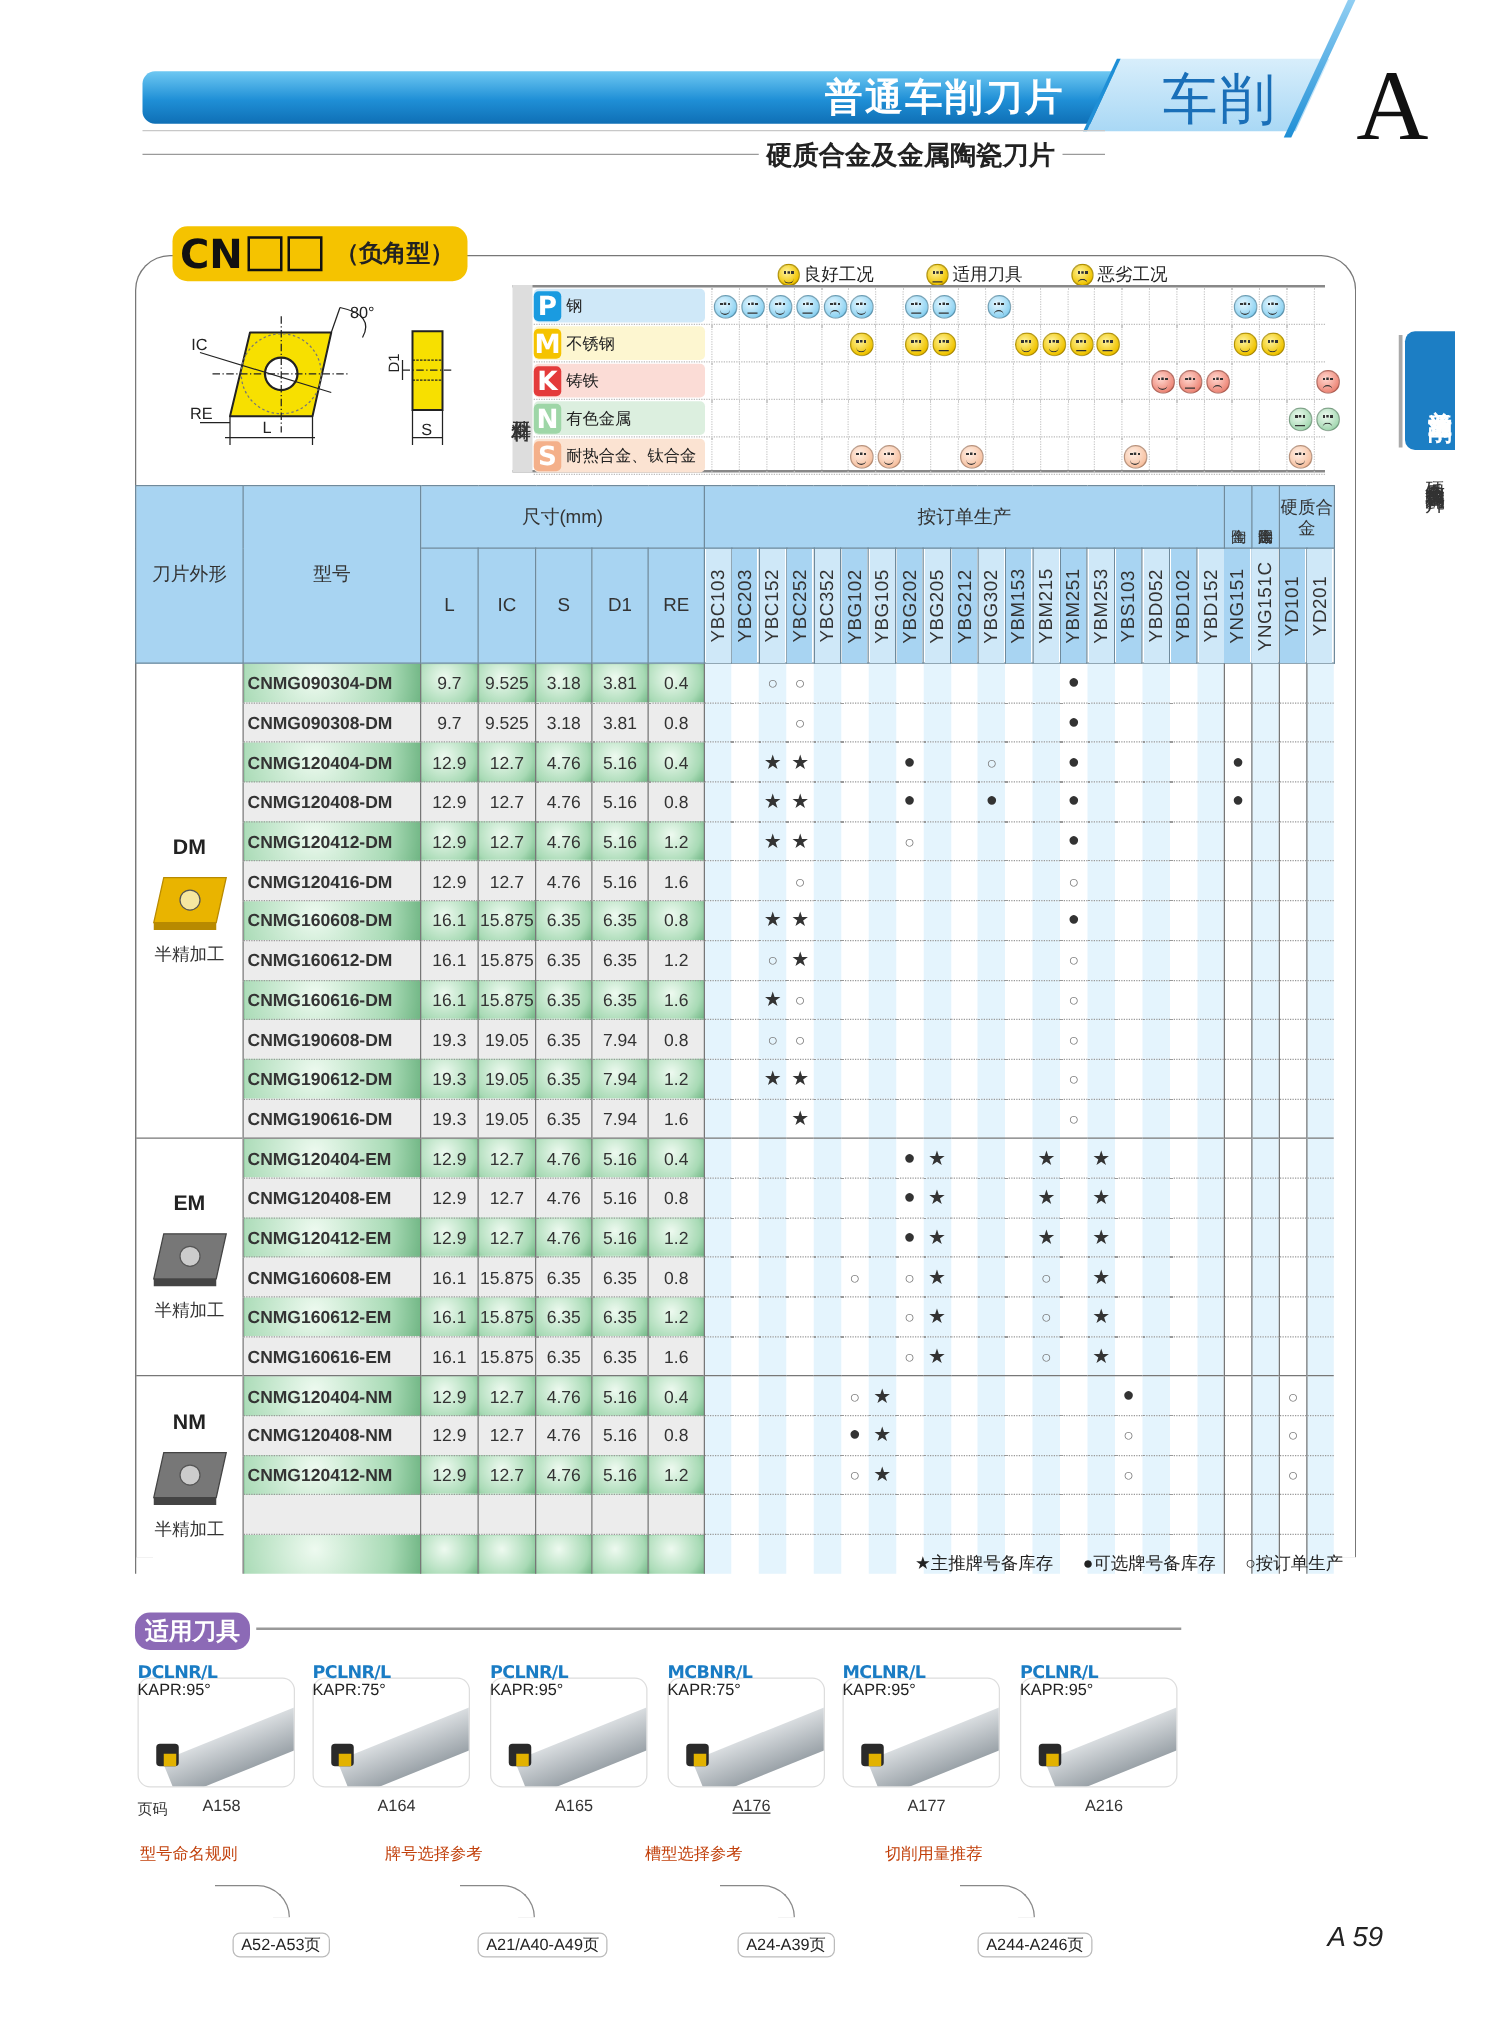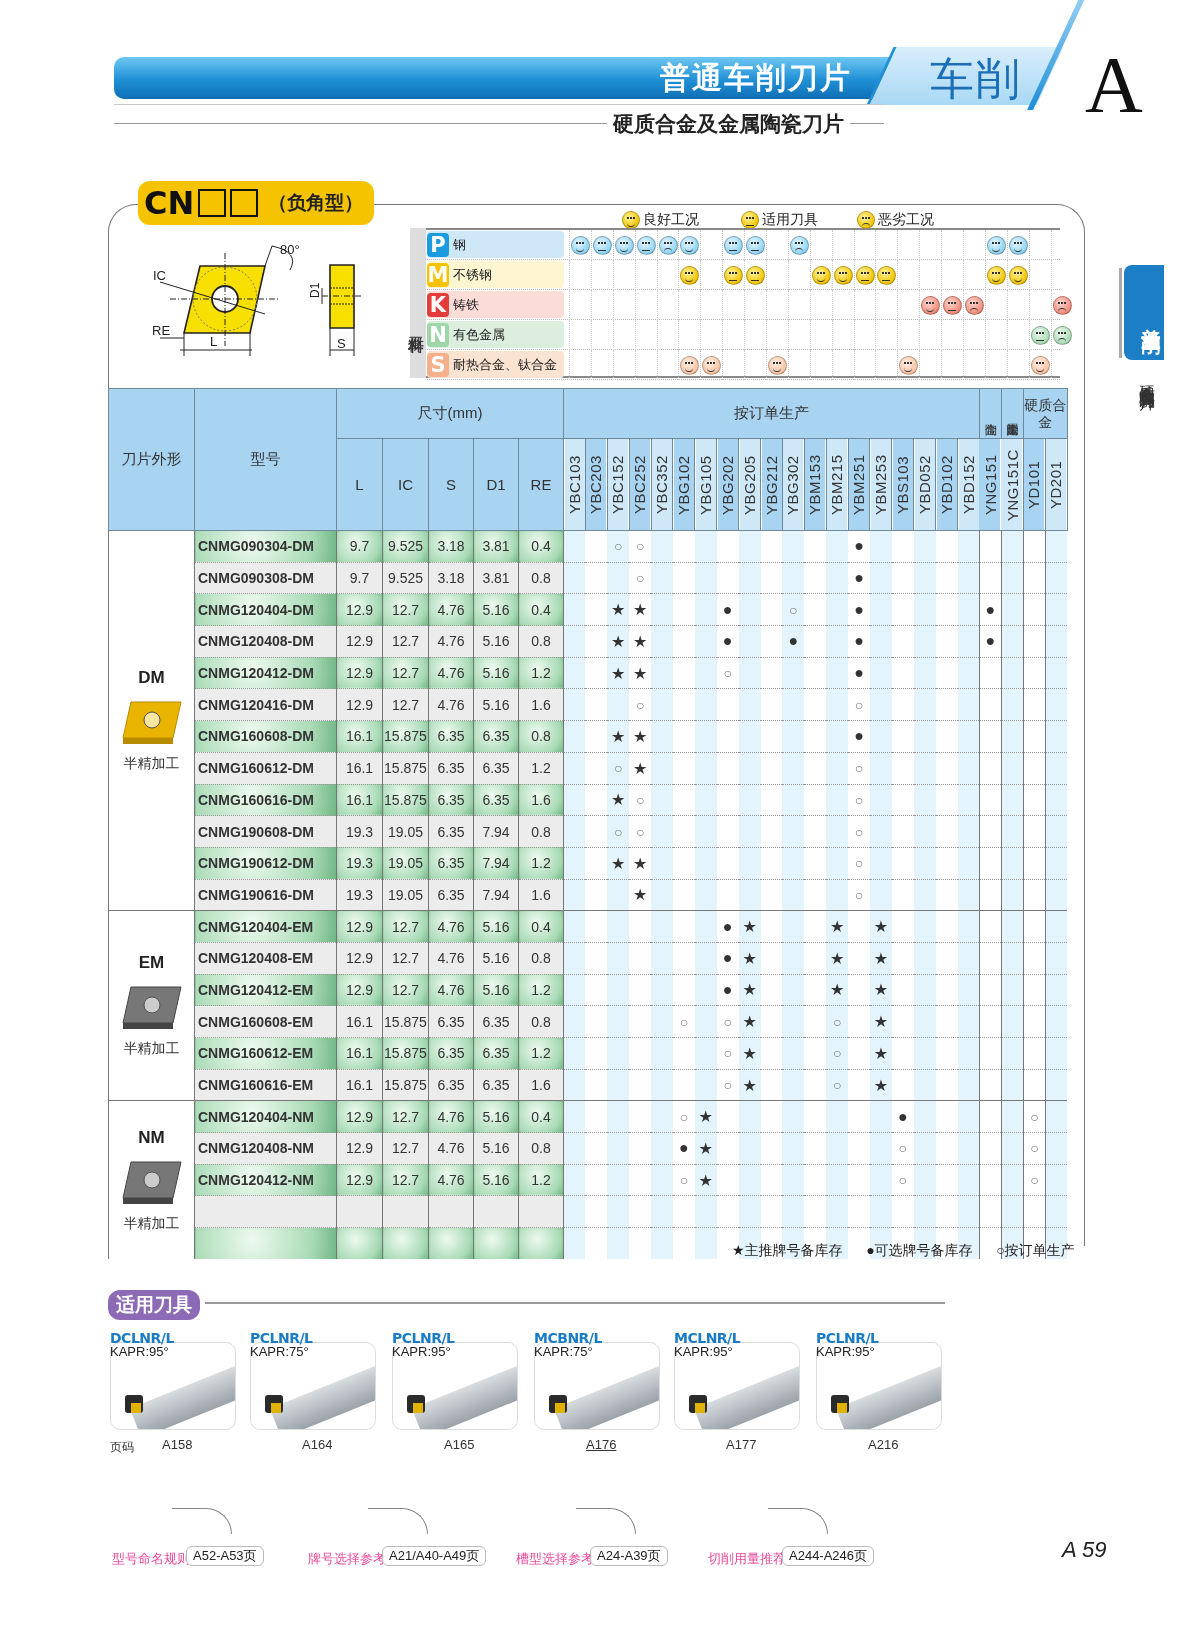--- a/index.html
+++ b/index.html
@@ -66,21 +66,21 @@
 .tools-badge{left:108px;top:1290px;background:#8c6ab6;color:#fff;font-size:19px;font-weight:bold;padding:2px 8px;border-radius:12px}
 .tools-line{left:205px;top:1302px;width:740px;height:1.5px;background:#999}
 .tool{position:absolute;top:1330px;width:126px}
 .tool-name{font-size:14px;font-weight:900;color:#1a7cc4;font-family:"DejaVu Sans",sans-serif;letter-spacing:-.5px}
 .tool-kapr{font-size:13px;color:#222;margin-top:-2px}
 .tool-img{position:absolute;top:12px;left:0;width:126px;height:88px;border:1px solid #ddd;border-radius:10px;z-index:-1;overflow:hidden;background:#fff}
 .tool-bar{position:absolute;width:130px;height:32px;background:linear-gradient(180deg,#d9dde0,#9aa2a8);transform:rotate(-22deg);left:20px;top:40px}
 .tool-tip{position:absolute;left:14px;top:52px;width:18px;height:18px;background:#2a2a2a;border-radius:3px}
 .tool-tip2{position:absolute;left:20px;top:60px;width:10px;height:10px;background:#e2b200}
 .tool-page{position:absolute;top:1437px;font-size:13px;color:#333}
-.ref{position:absolute;top:1550px;font-size:13px;color:#ec4899}
+.ref{position:absolute;top:1474px;font-size:13px;color:#c2410c}
 .ref-page{position:absolute;top:1546px;font-size:13px;color:#222;border:1px solid #bbb;border-radius:6px;padding:0 6px;background:#fff}
 .ref-arc{position:absolute;top:1508px;width:60px;height:26px;border:1px solid #888;border-bottom:none;border-left:none;border-radius:0 30px 0 0}
 .pg-num{left:1062px;top:1537px;font-size:22px;font-style:italic;color:#222}
 </style>
 </head>
 <body>
 
 <div class="abs hdr-bar"></div>
 <div class="abs hdr-title">普通车削刀片</div>
 <div class="abs hdr-para"></div>

